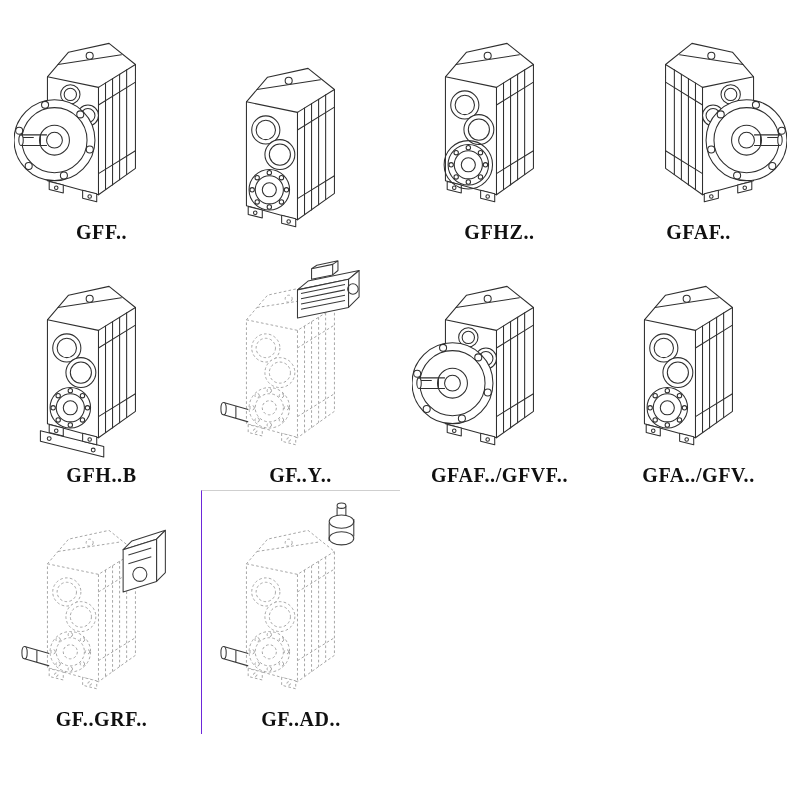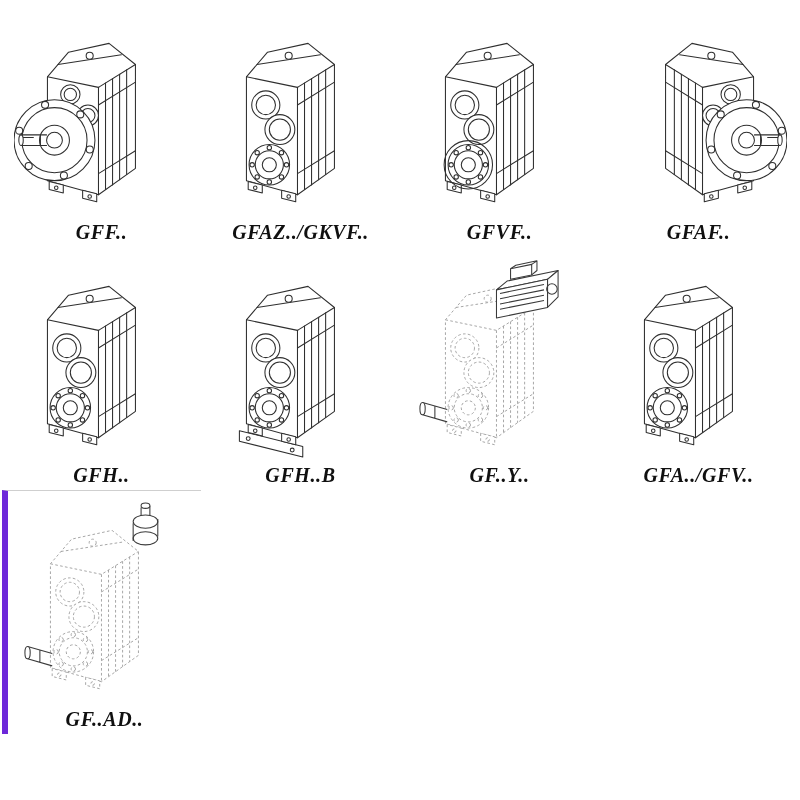--- a/index.html
+++ b/index.html
@@ -1,30 +1,30 @@
 <!DOCTYPE html>
 <html><head>
 <meta charset="utf-8">
 <style>
   * { margin:0; padding:0; box-sizing:border-box; }
   html,body { width:800px; height:800px; background:#ffffff; }
   body { font-family:"Liberation Serif", serif; overflow:hidden; }
-  .page { width:800px; height:620px; padding:4px 2px; background:#ffffff;font-style:italic; }
+  .page { width:800px; height:620px; padding:4px 2px; background:#ffffff; }
   .grid {
     display:grid;
     grid-template-columns:repeat(4,1fr);
     grid-template-rows:repeat(3,1fr);
     width:100%; height:100%;
   }
   .cell {
     display:flex; flex-direction:column;
     align-items:center; justify-content:flex-end;
     padding:2px 2px 4px 2px;
   }
-  .cell.boxed { border-left:6px solid #6d28d9; border-top:1px solid #cfcfcf;align-items:center; }
+  .cell.boxed { border-left:1px solid #6d28d9; border-top:1px solid #cfcfcf;align-items:center; }
   .art { width:176px; height:212px; display:block; }
   .label {
     font-weight:bold; font-size:20px; letter-spacing:.6px;
     color:#101010; text-align:center; line-height:1.1;
     padding-top:3px; white-space:nowrap;
   }
   
   g.solid  { stroke:#2f2f2f; stroke-width:1.2; fill:none; stroke-linejoin:round; stroke-linecap:round; }
   g.dashed { stroke:#9b9b9b; stroke-width:1;   fill:none; stroke-dasharray:3,2.6; stroke-linejoin:round; }
   g.solid-acc { stroke:#3a3a3a; stroke-width:1.2; fill:none; stroke-dasharray:none; stroke-linejoin:round; }
@@ -156,56 +156,45 @@
     </figure>
 
     <figure class="cell">
       <svg class="art" viewBox="0 0 200 240">
         <g class="solid">
           <use href="#gb-body"></use>
           <use href="#gb-bores"></use>
           <use href="#gb-bearing"></use>
         </g>
       </svg>
-      <figcaption class="label">GFAZ../GKVF..</figcaption>
     </figure>
 
     <figure class="cell">
       <svg class="art" viewBox="0 0 200 240">
         <g class="solid">
           <use href="#gb-body"></use>
           <use href="#gb-bores"></use>
           <use href="#gb-bearing"></use>
           <circle cx="64" cy="180" r="27.5" fill="none"></circle>
         </g>
       </svg>
-      <figcaption class="label">GFVF..</figcaption>
+      <figcaption class="label">GFHZ..</figcaption>
     </figure>
 
     <figure class="cell">
       <svg class="art" viewBox="0 0 200 240">
         <g class="solid" transform="translate(200,0) scale(-1,1)">
           <use href="#gb-body"></use>
           <use href="#gb-bores-sm"></use>
           <use href="#gb-flange"></use>
         </g>
       </svg>
       <figcaption class="label">GFAF..</figcaption>
     </figure>
 
-    <figure class="cell">
-      <svg class="art" viewBox="0 0 200 240">
-        <g class="solid">
-          <use href="#gb-body"></use>
-          <use href="#gb-bores"></use>
-          <use href="#gb-bearing"></use>
-        </g>
-      </svg>
-      <figcaption class="label">GFH..</figcaption>
-    </figure>
 
     <figure class="cell">
       <svg class="art" viewBox="0 0 200 240">
         <g class="solid">
           <path d="M30,206 L30,218 L102,236 L102,224 Z" fill="#ffffff"></path>
           <circle cx="40" cy="215" r="2.2" fill="none"></circle>
           <circle cx="90" cy="228" r="2.2" fill="none"></circle>
           <use href="#gb-body"></use>
           <use href="#gb-bores"></use>
           <use href="#gb-bearing"></use>
@@ -223,32 +212,56 @@
           <use href="#gb-bearing"></use>
         </g>
         <g class="solid-acc">
           <use href="#gb-motor"></use>
           <use href="#gb-shaft"></use>
         </g>
       </svg>
       <figcaption class="label">GF..Y..</figcaption>
     </figure>
 
+    <figure class="cell">
+      <svg class="art" viewBox="0 0 200 240">
+        <g class="solid">
+          <use href="#gb-body"></use>
+          <use href="#gb-bores-sm"></use>
+          <use href="#gb-flange"></use>
+        </g>
+      </svg>
+      <figcaption class="label">GFAF../GFVF..</figcaption>
+    </figure>
 
     <figure class="cell">
       <svg class="art" viewBox="0 0 200 240">
         <g class="solid">
           <use href="#gb-body"></use>
           <use href="#gb-bores"></use>
           <use href="#gb-bearing"></use>
         </g>
       </svg>
       <figcaption class="label">GFA../GFV..</figcaption>
     </figure>
 
+    <figure class="cell">
+      <svg class="art" viewBox="0 0 200 240">
+        <g class="dashed">
+          <use href="#gb-body"></use>
+          <use href="#gb-bores"></use>
+          <use href="#gb-bearing"></use>
+        </g>
+        <g class="solid-acc">
+          <use href="#gb-grbox"></use>
+          <use href="#gb-shaft"></use>
+        </g>
+      </svg>
+      <figcaption class="label">GF..GRF..</figcaption>
+    </figure>
 
     <figure class="cell boxed">
       <svg class="art" viewBox="0 0 200 240">
         <g class="dashed">
           <use href="#gb-body"></use>
           <use href="#gb-bores"></use>
           <use href="#gb-bearing"></use>
         </g>
         <g class="solid-acc">
           <use href="#gb-adcover"></use>

